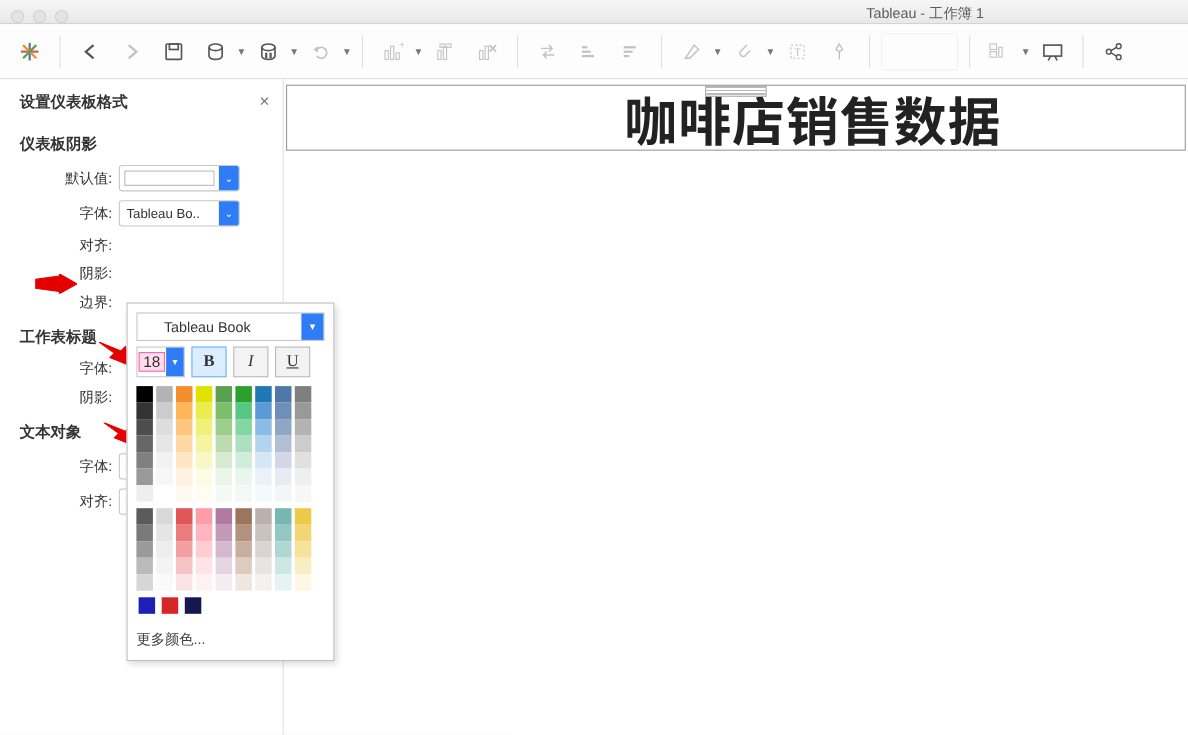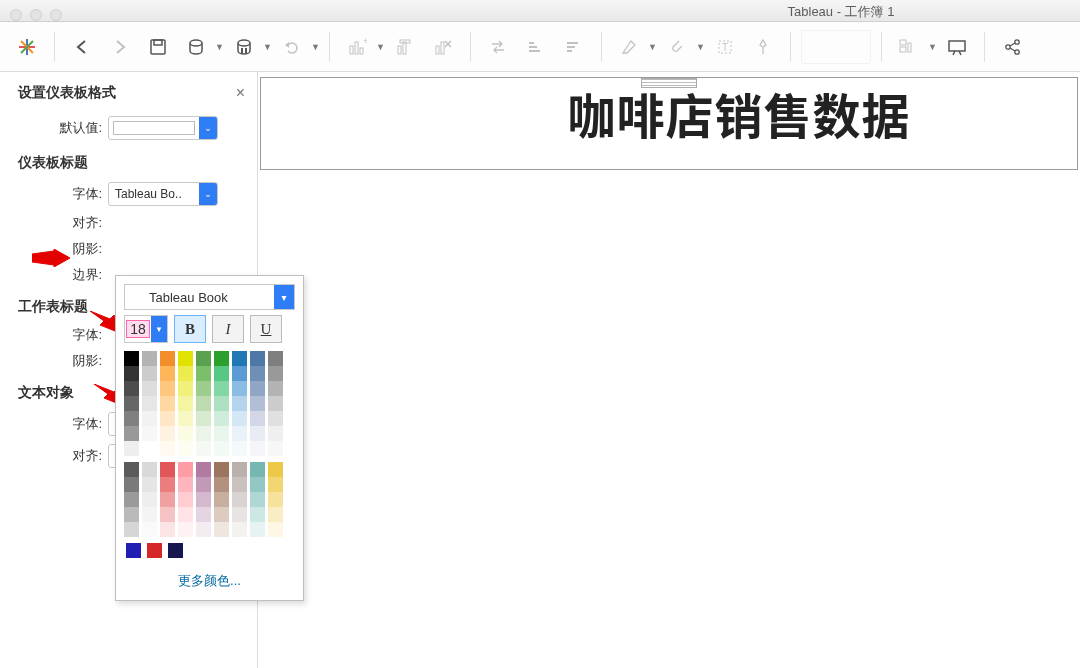--- a/index.html
+++ b/index.html
@@ -52,24 +52,24 @@
   .fmt-btn { width:32px; height:28px; border:1px solid #bbb; background:#f3f3f3; display:flex; align-items:center; justify-content:center; font-size:15px; font-family:Georgia,serif; }
   .fmt-btn.bold { font-weight:bold; background:#dbeeff; border-color:#6fb3f7; }
   .fmt-btn.ital { font-style:italic; }
   .fmt-btn.under { text-decoration:underline; }
   
   .swatch-grid { display:flex; gap:3px; margin-bottom:6px; }
   .swatch-col { display:flex; flex-direction:column; gap:0; }
   .sw { width:15px; height:15px; }
   .solo-row { display:flex; gap:6px; margin:6px 0 8px 2px; }
   .solo { width:15px; height:15px; }
-  .more-colors { text-align:center; padding:6px 0 2px 0; font-size:13px; color:#0369a1; }
-  
-  
-  .dash-title-box { position:absolute; top:5px; left:2px; right:2px; height:93px; border:1px solid #999; background:#fff; display:flex; justify-content:center; }
+  .more-colors { text-align:left; padding:6px 0 2px 0; font-size:13px; color:#404040; }
+  
+  
+  .dash-title-box { position:absolute; top:5px; left:2px; right:2px; height:60px; border:1px solid #999; background:#fff; display:flex; align-items:center; justify-content:center; }
   .dash-title-text { font-size:48px; font-weight:700; letter-spacing:1px; color:#222; white-space:nowrap; overflow:hidden; margin-left:140px; font-family:"Hiragino Sans GB","Noto Sans CJK SC",sans-serif; }
   .drag-handle { position:absolute; top:0px; left:50%; transform:translateX(-50%); width:56px; height:10px; background:repeating-linear-gradient(#bbb,#bbb 1px,#fff 1px,#fff 3px); border:1px solid #aaa; }
 </style>
 </head>
 <body>
 
 <div class="titlebar">
   <div class="traffic">
     <div class="tl"></div>
     <div class="tl"></div>
@@ -228,29 +228,29 @@
     </div>
 </div>
 
 <div class="main">
   <div class="sidebar">
     <div class="panel-title-row">
       <div class="panel-title">设置仪表板格式</div>
       <div class="close-x">×</div>
     </div>
 
+    <div class="section-title">仪表板阴影</div>
     <div class="field-row">
       <div class="field-label">默认值:</div>
       <div class="select-box empty">
         <div class="val"></div>
           <div class="chev">⌄</div>
       </div>
     </div>
 
-    <div class="section-title">仪表板标题</div>
     <div class="field-row">
       <div class="field-label">字体:</div>
       <div class="select-box">
         <div class="val">Tableau Bo..</div>
         <div class="chev">⌄</div>
       </div>
     </div>
     <div class="field-row">
       <div class="field-label">对齐:</div>
     </div>

